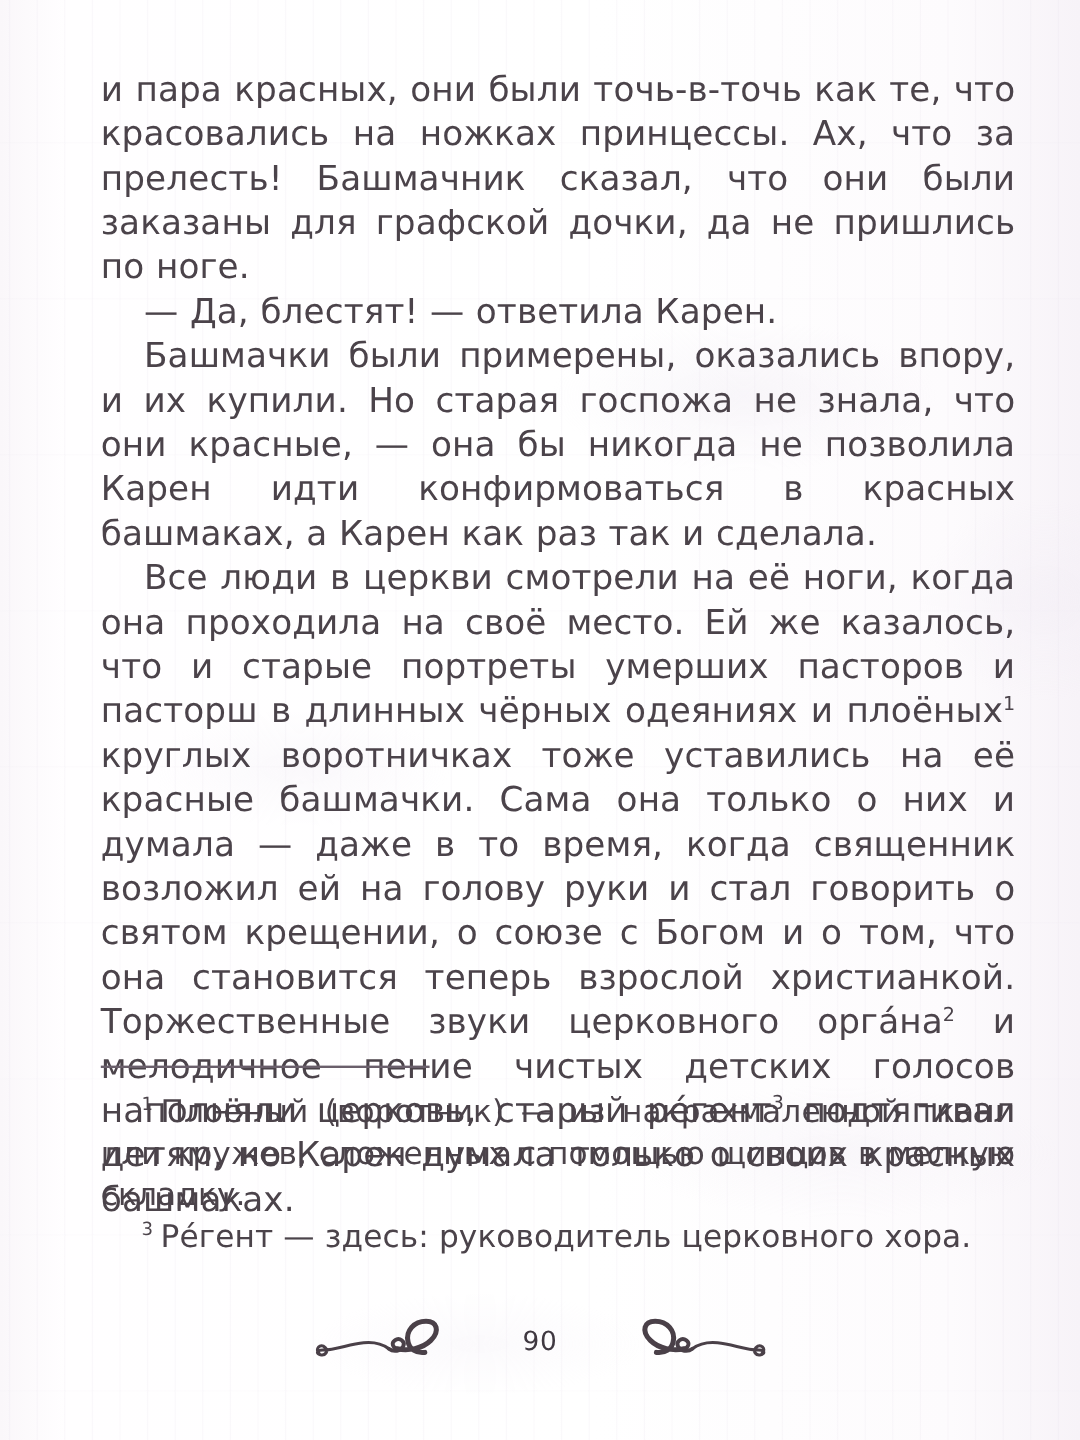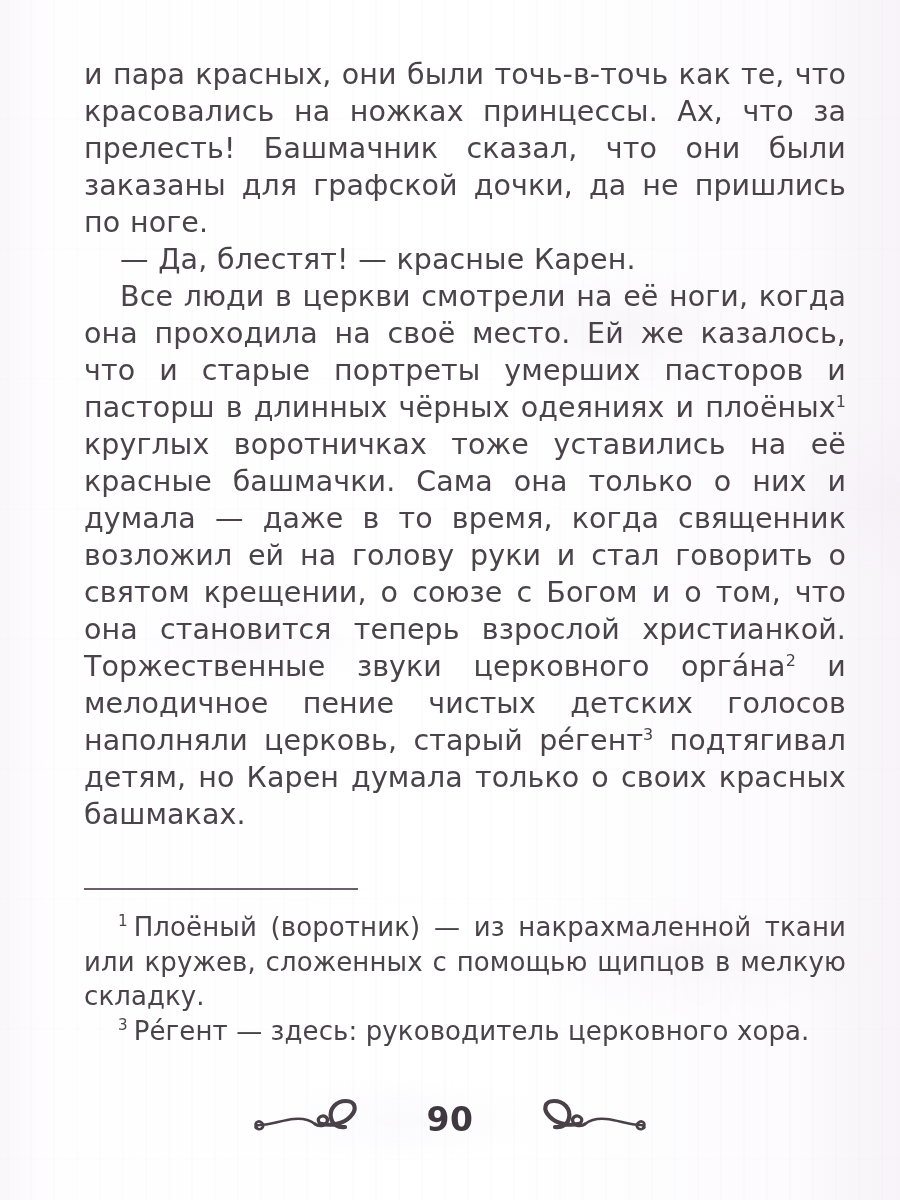--- a/index.html
+++ b/index.html
@@ -138,43 +138,44 @@
     gap: 46px;
   }
   #page-footer .orn {
     display: block;
     width: 132px;
     height: 46px;
   }
   #page-footer .orn.right { transform: scaleX(-1); }
   #page-number {
     font-family: "DejaVu Sans", sans-serif;
-    font-size: 33px;
-    font-weight: 700;
+    font-size: 22px;
+    font-weight: 400;
     color: #3f3840;
     letter-spacing: .5px;
     line-height: 1;
     padding-bottom: 2px;
   }
 </style>
 </head>
 <body>
 
 <div id="page">
 
   <div id="scan-noise"></div>
   <div id="scan-blotches"></div>
 
   <div id="text-column">
 
     <p class="body-par">и пара красных, они были точь-в-точь как те, что красовались на ножках принцессы. Ах, что за прелесть! Башмачник сказал, что они были заказаны для графской дочки, да не пришлись по ноге.</p>
 
 
-    <p class="body-par indent">— Да, блестят! — красные Карен.</p>
-
+    <p class="body-par indent">— Да, блестят! — ответила Карен.</p>
+
+    <p class="body-par indent">Башмачки были примерены, оказались впору, и их купили. Но старая госпожа не знала, что они красные, — она бы никогда не позволила Карен идти конфирмоваться в красных башмаках, а Карен как раз так и сделала.</p>
 
     <p class="body-par indent"><span>Все люди в церкви смотрели на её ноги, когда она проходила на своё место. Ей же казалось, что и старые портреты умерших пасторов и пасторш в длинных чёрных одеяниях и плоёных</span><sup class="fn">1</sup><span> круглых воротничках тоже уставились на её красные башмачки. Сама она только о них и думала — даже в то время, когда священник возложил ей на голову руки и стал говорить о святом крещении, о союзе с Богом и о том, что она становится теперь взрослой христианкой. Торжественные звуки церковного орга́на</span><sup class="fn">2</sup><span> и мелодичное пение чистых детских голосов наполняли церковь, старый ре́гент</span><sup class="fn">3</sup><span> подтягивал детям, но Карен думала только о своих красных башмаках.</span></p>
   </div>
 
   <div id="footnote-rule"></div>
 
   <div id="footnotes">
     <p class="footnote"><sup class="fn-marker">1</sup><span>Плоёный (воротник) — из накрахмаленной ткани или кружев, сложенных с помощью щипцов в мелкую складку.</span></p>
 
 

